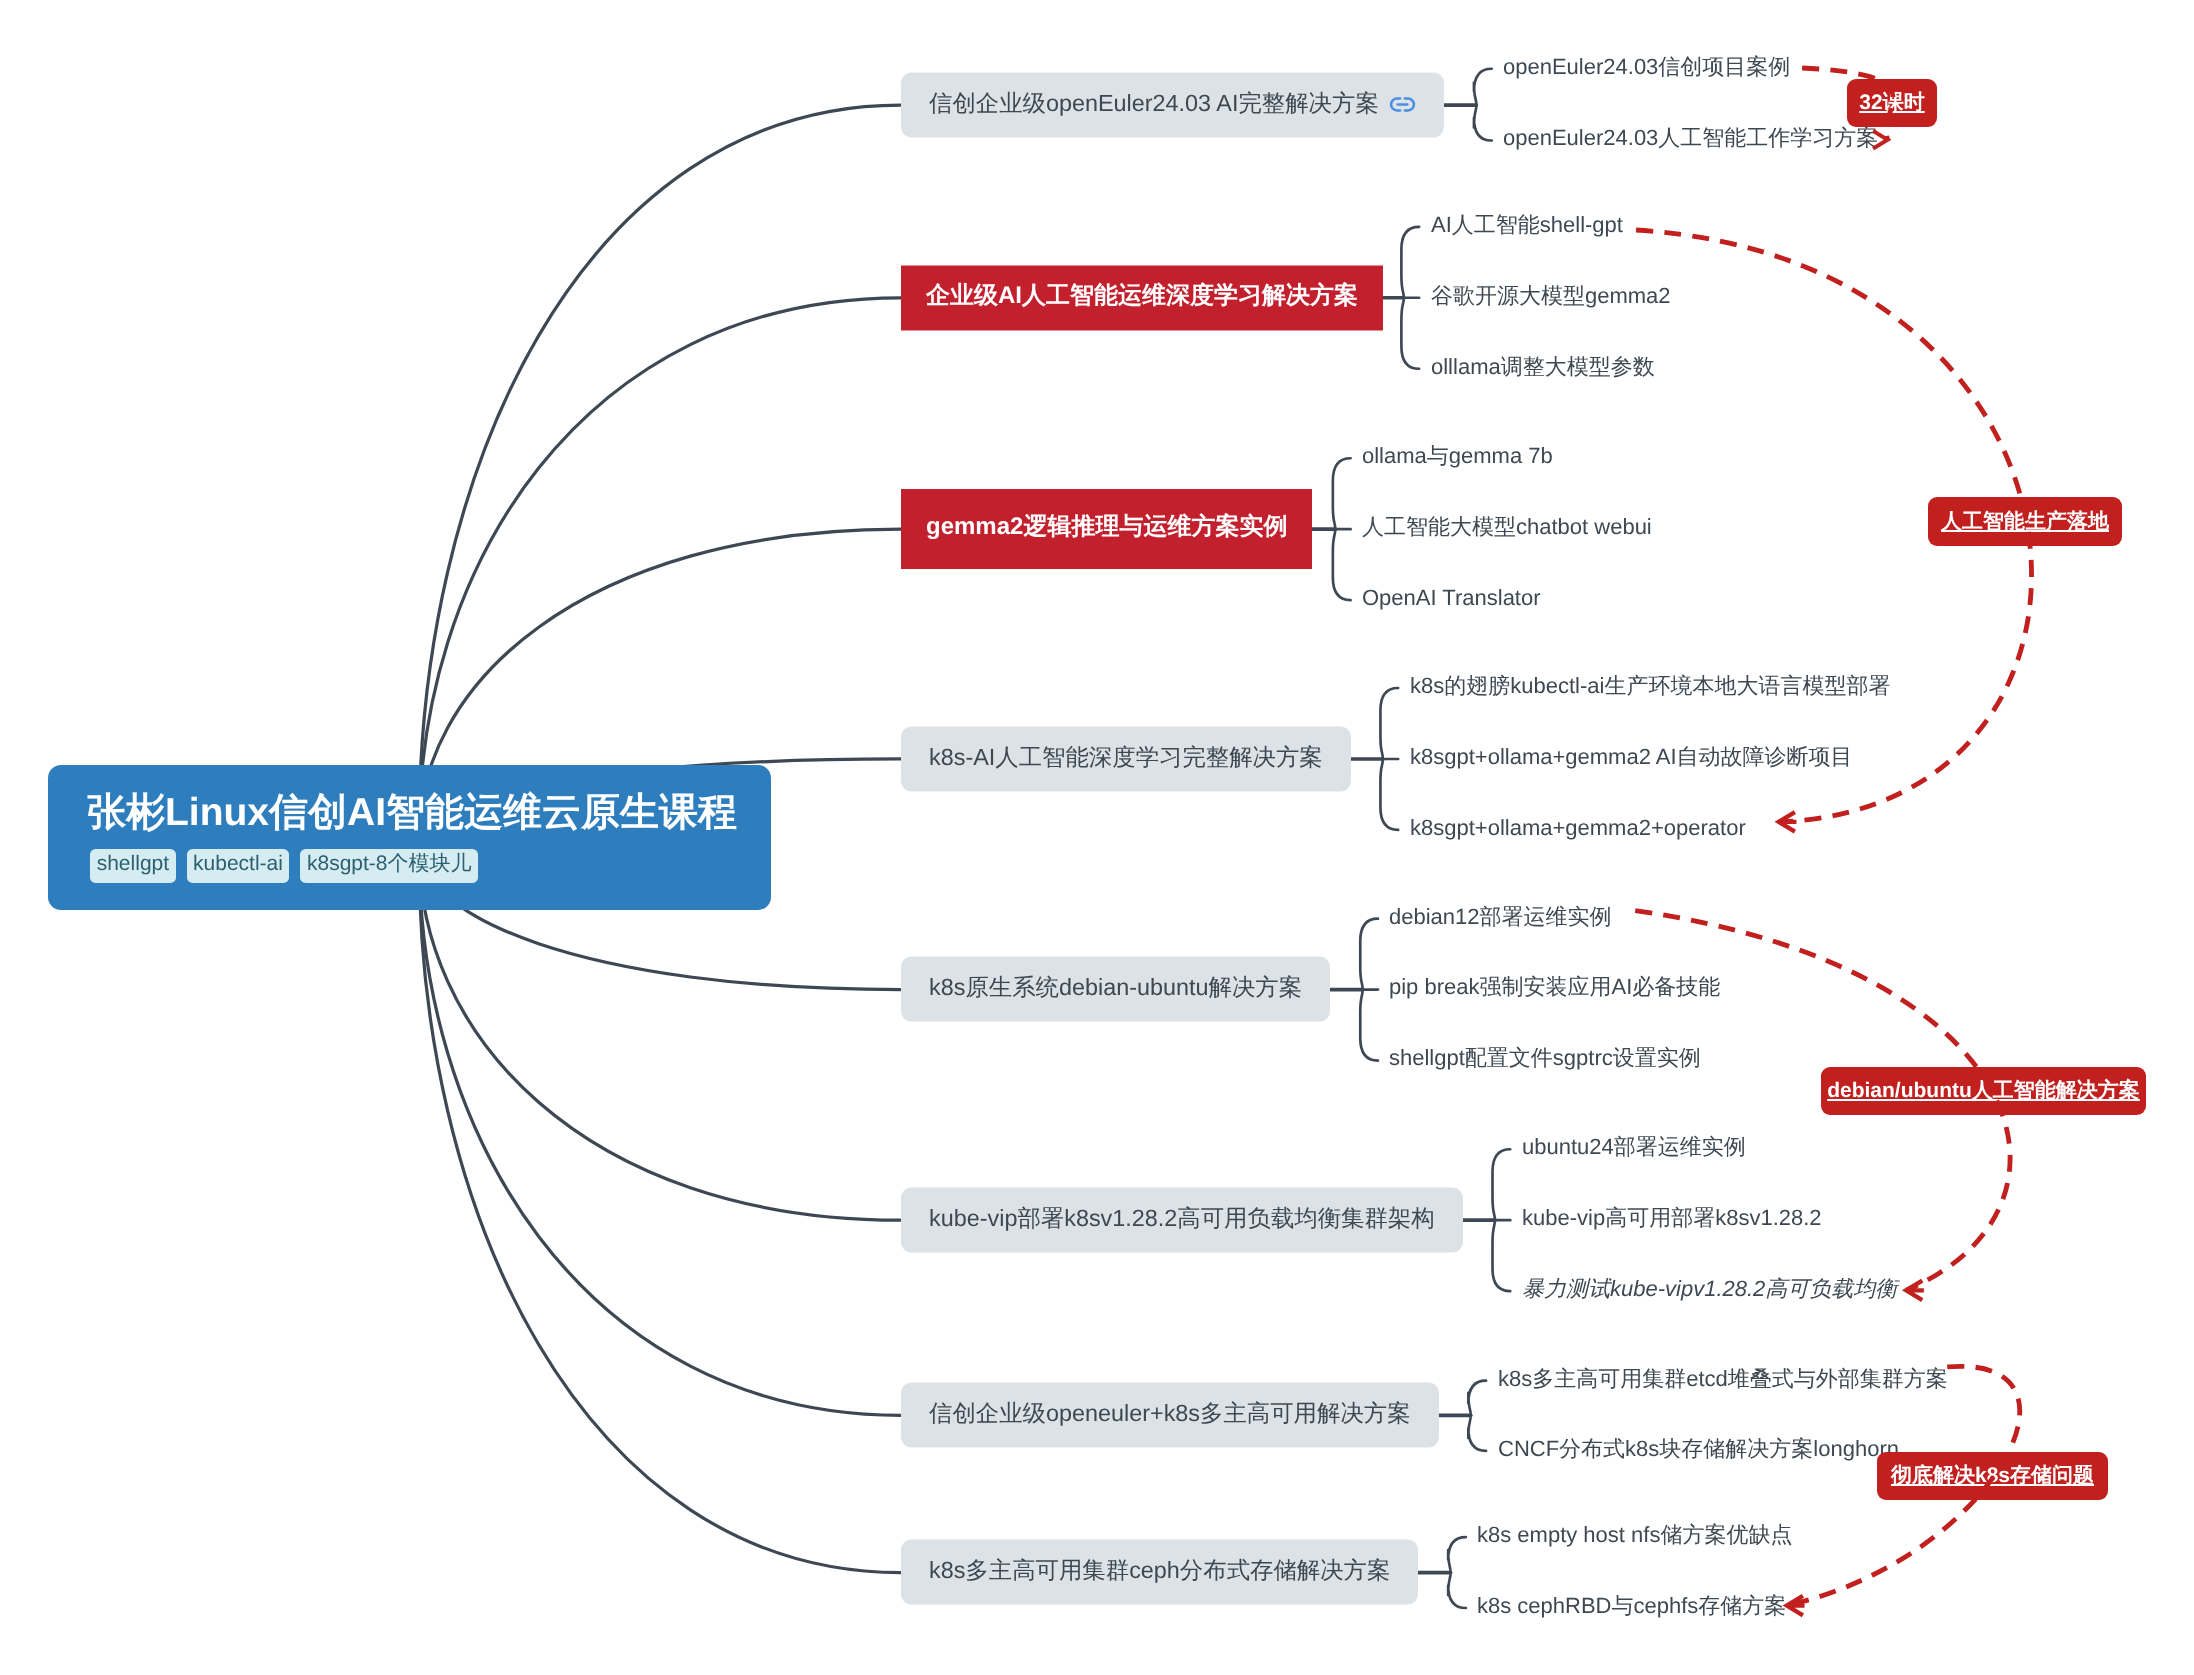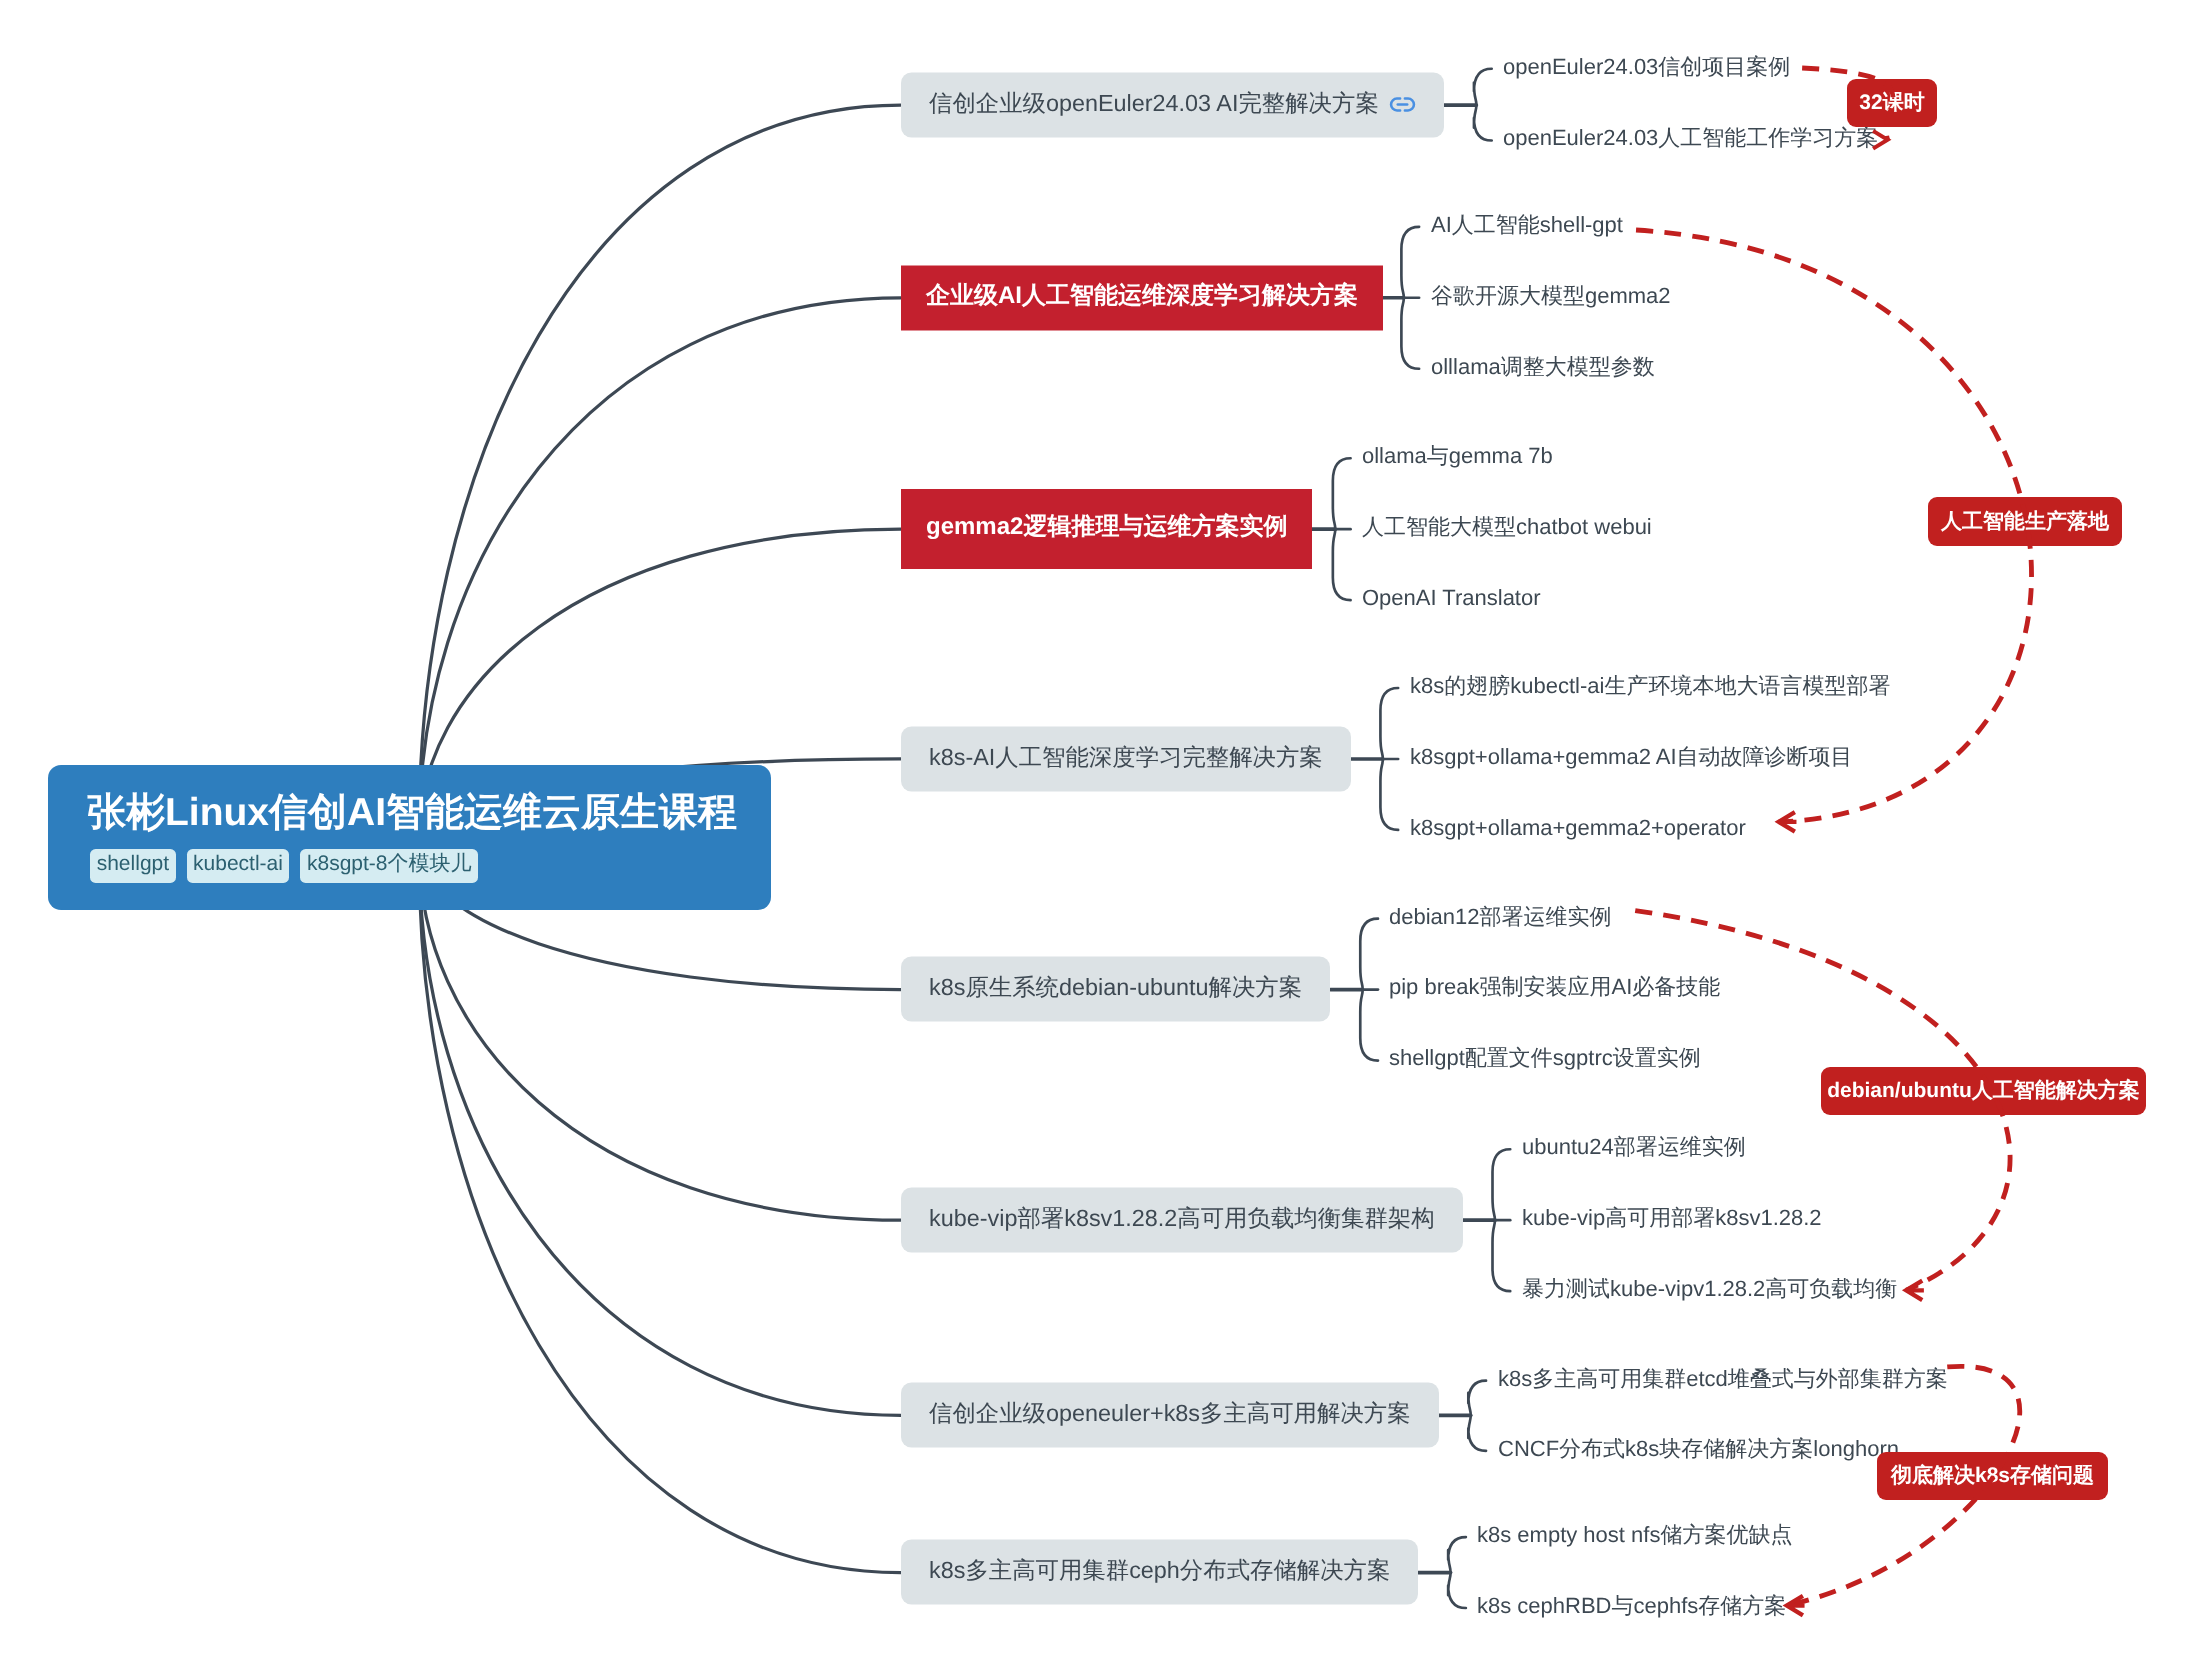--- a/index.html
+++ b/index.html
@@ -24,21 +24,21 @@
   .mnode > span[data-name="branch-node-label"]{position:relative;top:-2.4px;}
   .mnode.gray{background:#dce2e5;border-radius:10.5px;color:#3d4852;font-size:23.4px;padding:12px 28px;align-items:center;}
   .mnode.red{background:#c3202e;color:#ffffff;font-size:24px;font-weight:bold;padding:0 25px;}
   .linkicon{margin-left:10.5px;display:inline-flex;align-items:center;position:relative;top:-0.8px;}
 
   .sub{position:absolute;color:#3d4852;font-size:22px;white-space:nowrap;
        transform:translateY(calc(-50% - 2.4px));line-height:1;}
 
   .badge{position:absolute;background:#c1201f;color:#fff;border-radius:9px;font-size:21px;
       font-weight:bold;white-space:nowrap;box-sizing:border-box;
-      display:flex;align-items:center;justify-content:center;}
+      display:flex;align-items:center;justify-content:center;text-decoration:underline;}
 </style>
 </head>
 <body>
 
 <div id="root" data-name="mindmap-canvas">
   <svg id="wires" viewBox="0 0 2721 2078" data-name="connector-lines">
       <path d="M 520 1045 C 514.03 587.50, 721.79 130.00, 1117 130" fill="none" stroke="#3d4854" stroke-width="4" stroke-linecap="round" stroke-linejoin="round" data-name="branch-curve"></path>
       <path d="M 1791 130 L 1831 130" fill="none" stroke="#3d4854" stroke-width="4.6" stroke-linecap="round" stroke-linejoin="round" data-name="branch-stem"></path>
       <path d="M 1850 85 C 1837 85, 1828 92, 1828 113 L 1828 102 C 1828 123, 1831 121, 1831 130" fill="none" stroke="#3d4854" stroke-width="3.3" stroke-linecap="round" stroke-linejoin="round" data-name="child-brace-upper"></path>
       <path d="M 1850 174 C 1837 174, 1828 167, 1828 146 L 1828 158 C 1828 137, 1831 139, 1831 130" fill="none" stroke="#3d4854" stroke-width="3.3" stroke-linecap="round" stroke-linejoin="round" data-name="child-brace-lower"></path>
@@ -119,21 +119,21 @@
         <span data-name="branch-node-label">k8s原生系统debian-ubuntu解决方案</span>
       </div>
       <div class="sub" data-name="child-label" style="top: 919px; left: 1389px;">debian12部署运维实例</div>
       <div class="sub" data-name="child-label" style="top: 989px; left: 1389px;">pip break强制安装应用AI必备技能</div>
       <div class="sub" data-name="child-label" style="top: 1060px; left: 1389px;">shellgpt配置文件sgptrc设置实例</div>
       <div class="mnode gray" data-name="branch-node" style="left: 901px; top: 1220px; height: 65px;">
         <span data-name="branch-node-label">kube-vip部署k8sv1.28.2高可用负载均衡集群架构</span>
       </div>
       <div class="sub" data-name="child-label" style="top: 1149px; left: 1522px;">ubuntu24部署运维实例</div>
       <div class="sub" data-name="child-label" style="top: 1220px; left: 1522px;">kube-vip高可用部署k8sv1.28.2</div>
-      <div class="sub" data-name="child-label" style="top: 1291px; left: 1522px;">暴力测试kube-vipv1.28.2高可负载均衡</div>
+      <div class="sub" data-name="child-label" style="top: 1291px; left: 1522px; font-style: italic;">暴力测试kube-vipv1.28.2高可负载均衡</div>
       <div class="mnode gray" data-name="branch-node" style="left: 901px; top: 1415px; height: 65px;">
         <span data-name="branch-node-label">信创企业级openeuler+k8s多主高可用解决方案</span>
       </div>
       <div class="sub" data-name="child-label" style="top: 1381px; left: 1498px;">k8s多主高可用集群etcd堆叠式与外部集群方案</div>
       <div class="sub" data-name="child-label" style="top: 1451px; left: 1498px;">CNCF分布式k8s块存储解决方案longhorn</div>
       <div class="mnode gray" data-name="branch-node" style="left: 901px; top: 1572px; height: 65px;">
         <span data-name="branch-node-label">k8s多主高可用集群ceph分布式存储解决方案</span>
       </div>
       <div class="sub" data-name="child-label" style="top: 1537px; left: 1477px;">k8s empty host nfs储方案优缺点</div>
       <div class="sub" data-name="child-label" style="top: 1608px; left: 1477px;">k8s cephRBD与cephfs存储方案</div>

